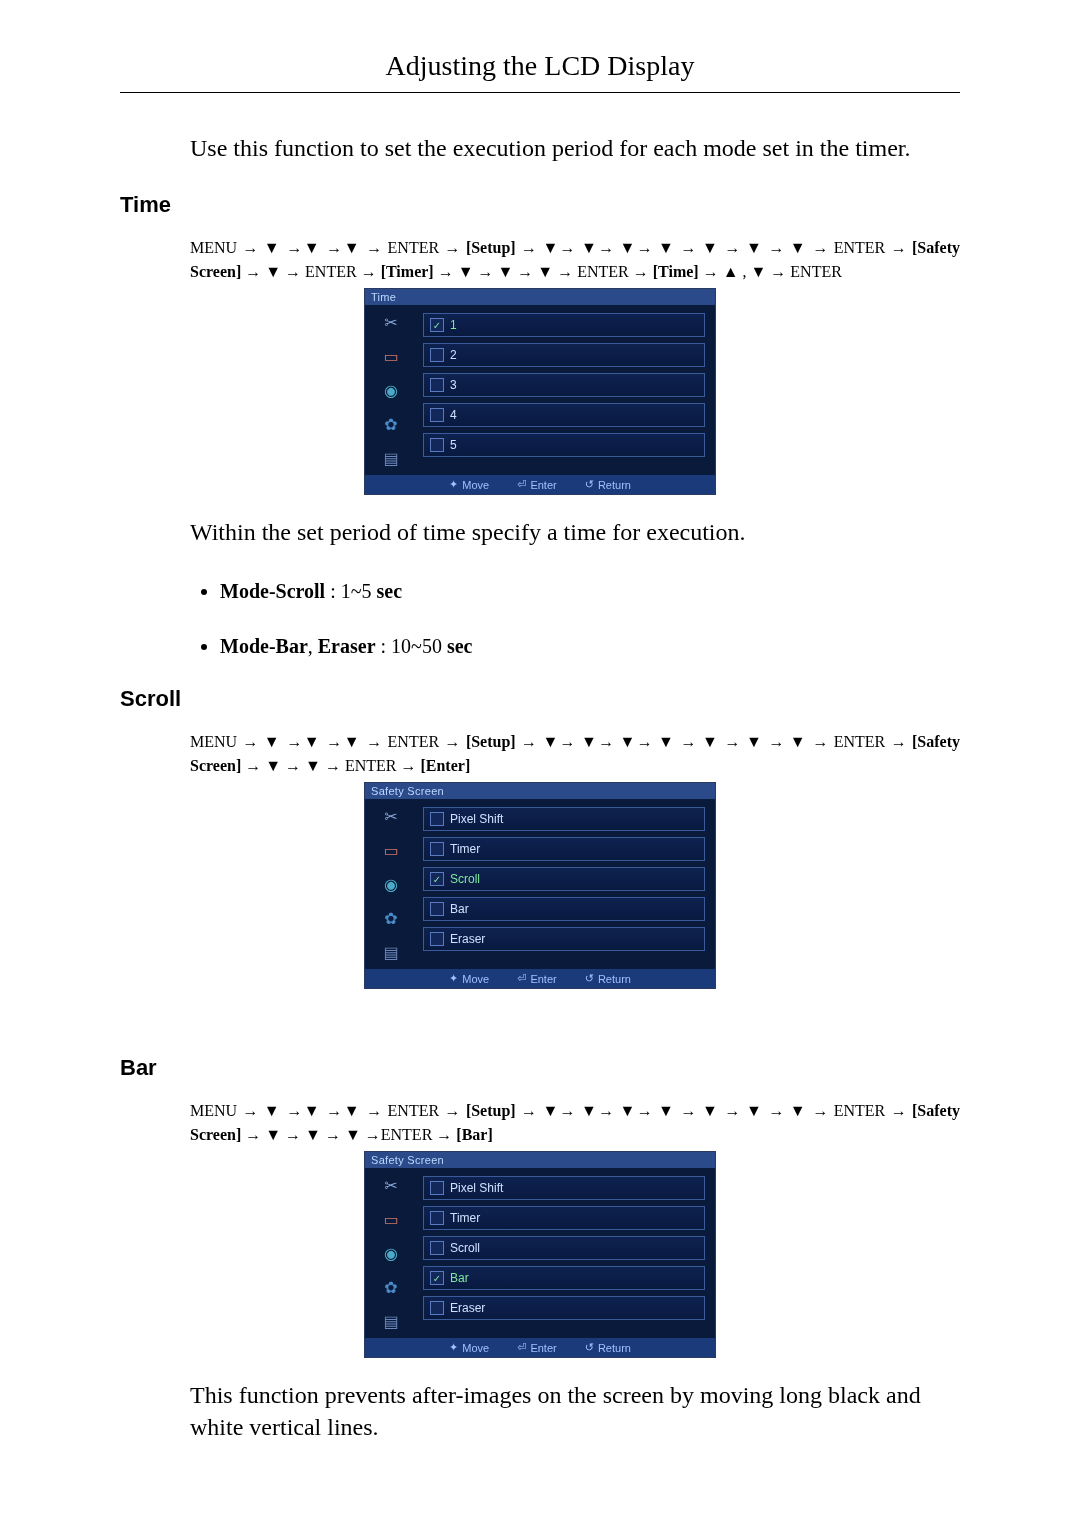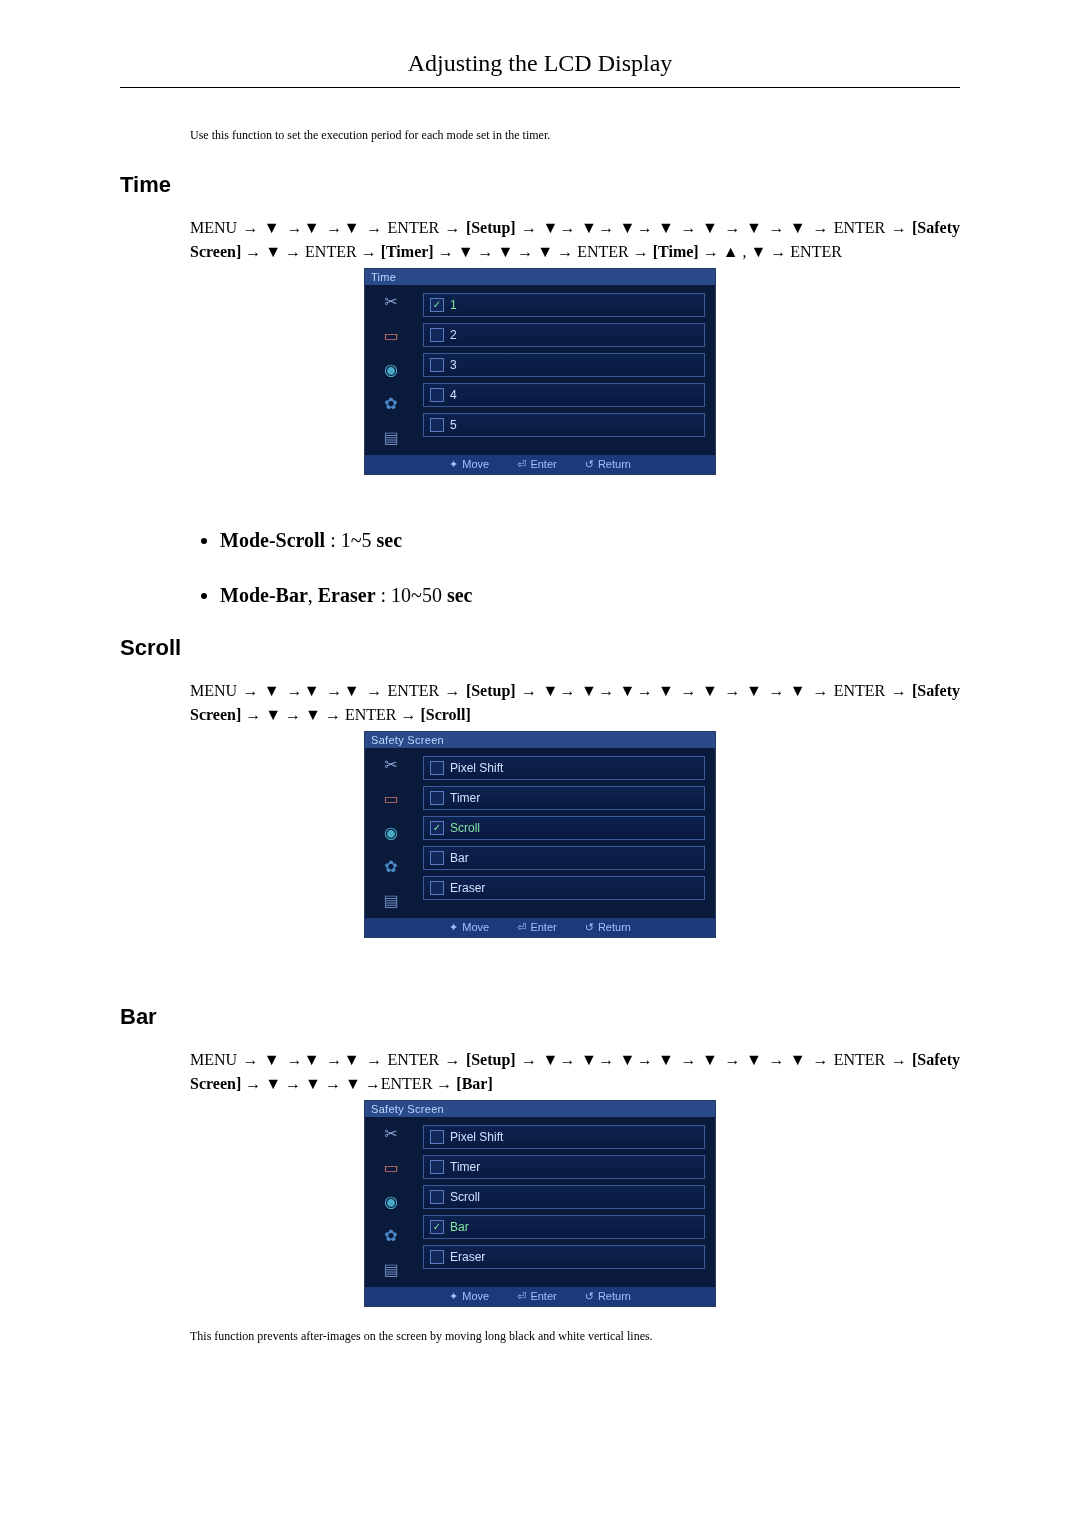--- a/index.html
+++ b/index.html
@@ -12,26 +12,26 @@
   .page {
     width: 1080px;
     min-height: 1527px;
     margin: 0 auto;
     box-sizing: border-box;
     padding: 50px 120px 40px 120px;
     position: relative;
   }
   .header {
     text-align: center;
-    font-size: 24px;
+    font-size: 28px;
     padding-bottom: 10px;
     border-bottom: 1.5px solid #000;
   }
   .body-text {
-    font-size: 12px;
+    font-size: 24px;
     line-height: 1.3;
     margin: 0;
   }
   .indent {
     margin-left: 70px;
   }
   .justify {
     text-align: justify;
   }
   .section-heading {
@@ -196,29 +196,30 @@
           <span>
             <span>↺</span>
             <span>Return</span>
           </span>
         </div>
       </div>
     </div>
 
   <div class="spacer-md"></div>
 
+  <p class="body-text indent">Within the set period of time specify a time for execution.</p>
 
   <ul class="bullets">
       <li><b>Mode-Scroll</b> : 1~5 <b>sec</b></li>
       <li><b>Mode-Bar</b>, <b>Eraser</b> : 10~50 <b>sec</b></li>
     </ul>
 
   <div class="section-heading">Scroll</div>
 
-  <p class="body-text indent nav-seq justify">MENU → ▼ →▼ →▼ → ENTER → <b>[Setup]</b> → ▼→ ▼→ ▼→ ▼ → ▼ → ▼ → ▼ → ENTER → <b>[Safety Screen]</b> → ▼ → ▼ → ENTER → <b>[Scroll]</b></p>
+  <p class="body-text indent nav-seq justify">MENU → ▼ →▼ →▼ → ENTER → <b>[Setup]</b> → ▼→ ▼→ ▼→ ▼ → ▼ → ▼ → ▼ → ENTER → <b>[Safety Screen]</b> → ▼ → ▼ → ENTER → <b>[Enter]</b></p>
 
   <div>
       <div class="osd">
         <div class="osd-title">Safety Screen</div>
         <div class="osd-body">
           <div class="osd-side">
             <div class="ico tool">✂</div>
             <div class="ico pic">▭</div>
             <div class="ico sound">◉</div>
             <div class="ico gear">✿</div>

